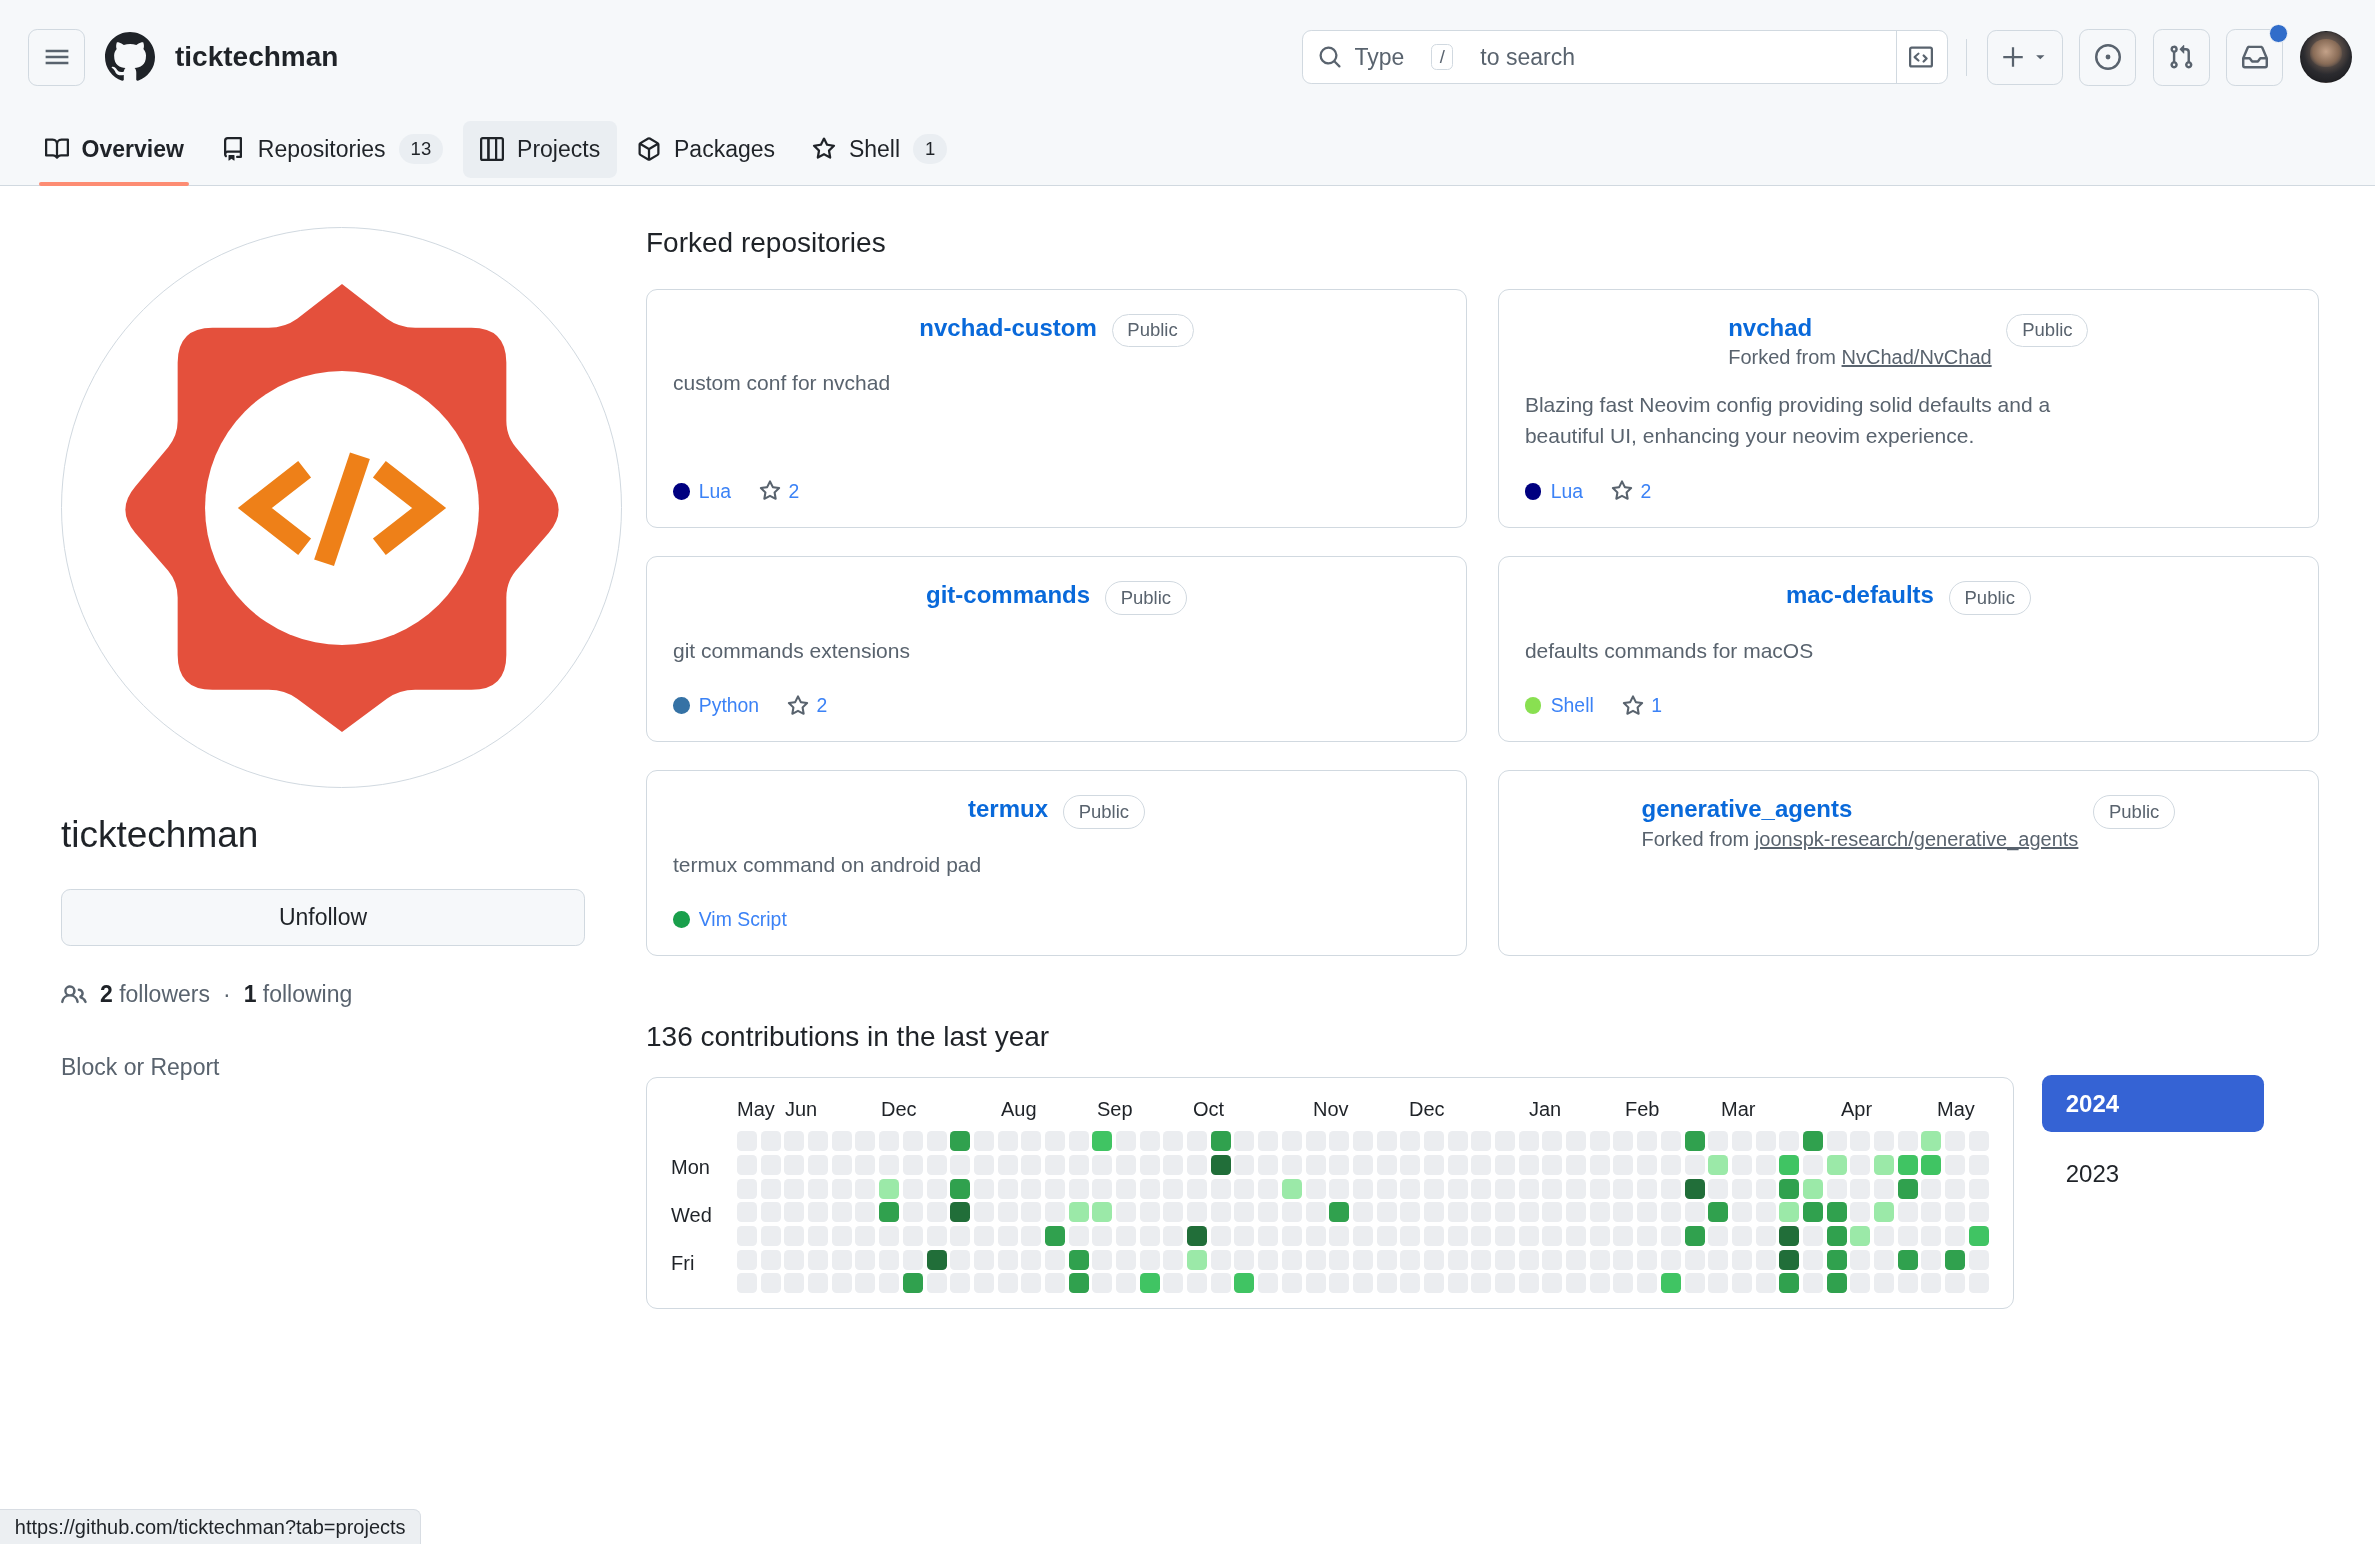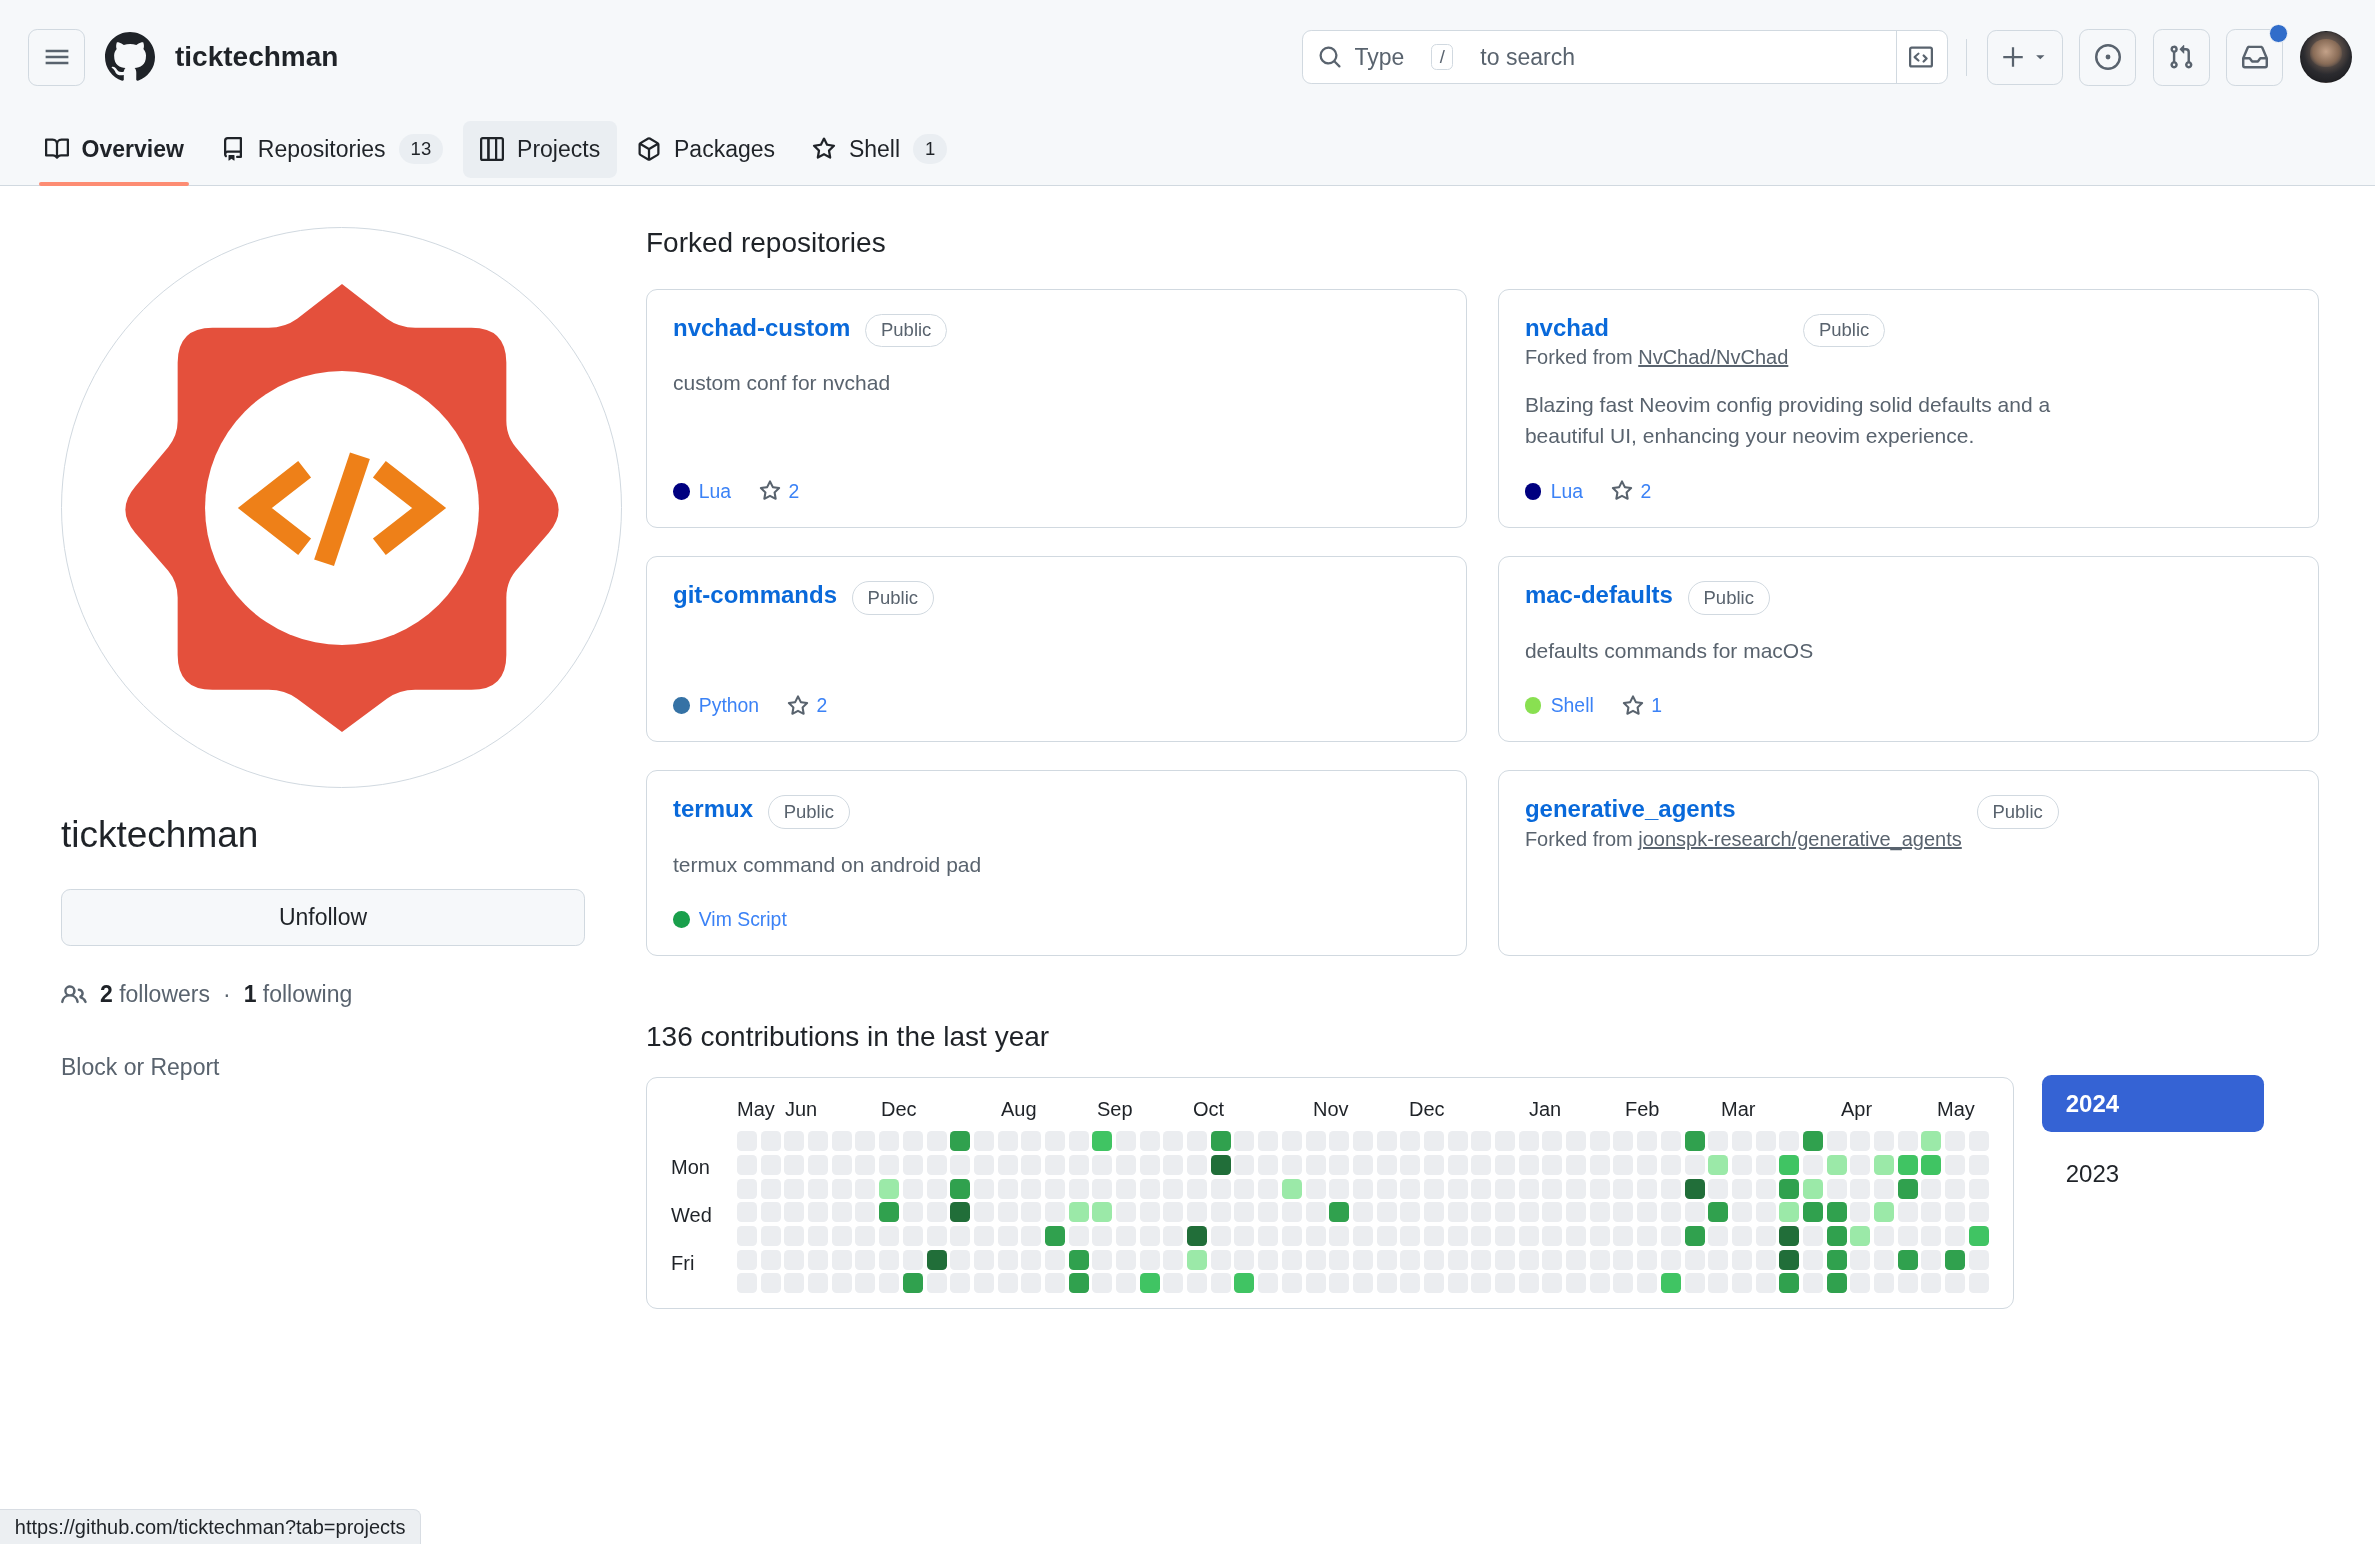--- a/index.html
+++ b/index.html
@@ -149,21 +149,21 @@
   .section-title { font-size: 28px; font-weight: 400; color: #1f2328; margin-bottom: 29.5px; }
   .repo-grid {
     display: grid; grid-template-columns: 1fr 1fr; gap: 28px 31px;
   }
   .repo-card {
     border: 0.9px solid #d1d9e0; border-radius: 11px;
     padding: 24px 26px; background: #ffffff;
     display: flex; flex-direction: column;
     min-height: 185px;
   }
-  .repo-head { display: flex; align-items: flex-start; justify-content: flex-start; gap: 14.8px; }
+  .repo-head { display: flex; align-items: flex-start; justify-content: center; gap: 14.8px; }
   .repo-name {
     font-size: 24px; font-weight: 700; color: #0969da; cursor: pointer;
     line-height: 1.2;
   }
   .visibility {
     border: 0.9px solid #d1d9e0; border-radius: 18.5px;
     padding: 1.8px 14.8px; font-size: 18.5px; color: #59636e;
     line-height: 28px; white-space: nowrap; flex-shrink: 0;
   }
   .forked {
@@ -399,20 +399,21 @@
             </span>
           </div>
         </div>
         <div class="repo-card">
           <div class="repo-head">
             <div>
               <div class="repo-name">git-commands</div>
             </div>
             <span class="visibility">Public</span>
           </div>
+          <div class="repo-desc">git commands extensions</div>
           <div class="repo-foot">
             <span class="lang">
               <span class="lang-dot" style="background: rgb(53, 114, 165);"></span>
               <span>Python</span>
             </span>
             <span class="stars">
               <svg width="22" height="22" viewBox="0 0 16 16" fill="#59636e">
                 <path d="M8 .25a.75.75 0 0 1 .673.418l1.882 3.815 4.21.612a.75.75 0 0 1 .416 1.279l-3.046 2.97.719 4.192a.751.751 0 0 1-1.088.791L8 12.347l-3.766 1.98a.75.75 0 0 1-1.088-.79l.72-4.194L.818 6.374a.75.75 0 0 1 .416-1.28l4.21-.611L7.327.668A.75.75 0 0 1 8 .25Zm0 2.445L6.615 5.5a.75.75 0 0 1-.564.41l-3.097.45 2.24 2.184a.75.75 0 0 1 .216.664l-.528 3.084 2.769-1.456a.75.75 0 0 1 .698 0l2.77 1.456-.53-3.084a.75.75 0 0 1 .216-.664l2.24-2.183-3.096-.45a.75.75 0 0 1-.564-.41L8 2.694Z"></path>
               </svg>
               <span>2</span>

